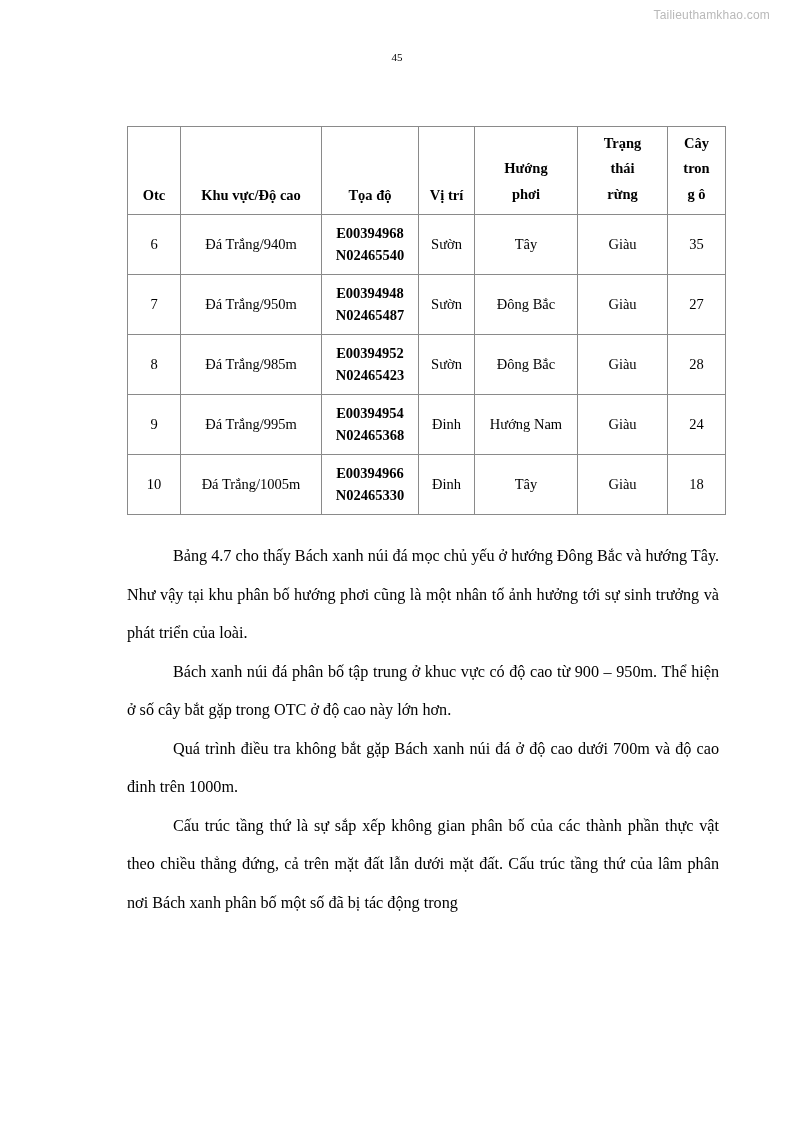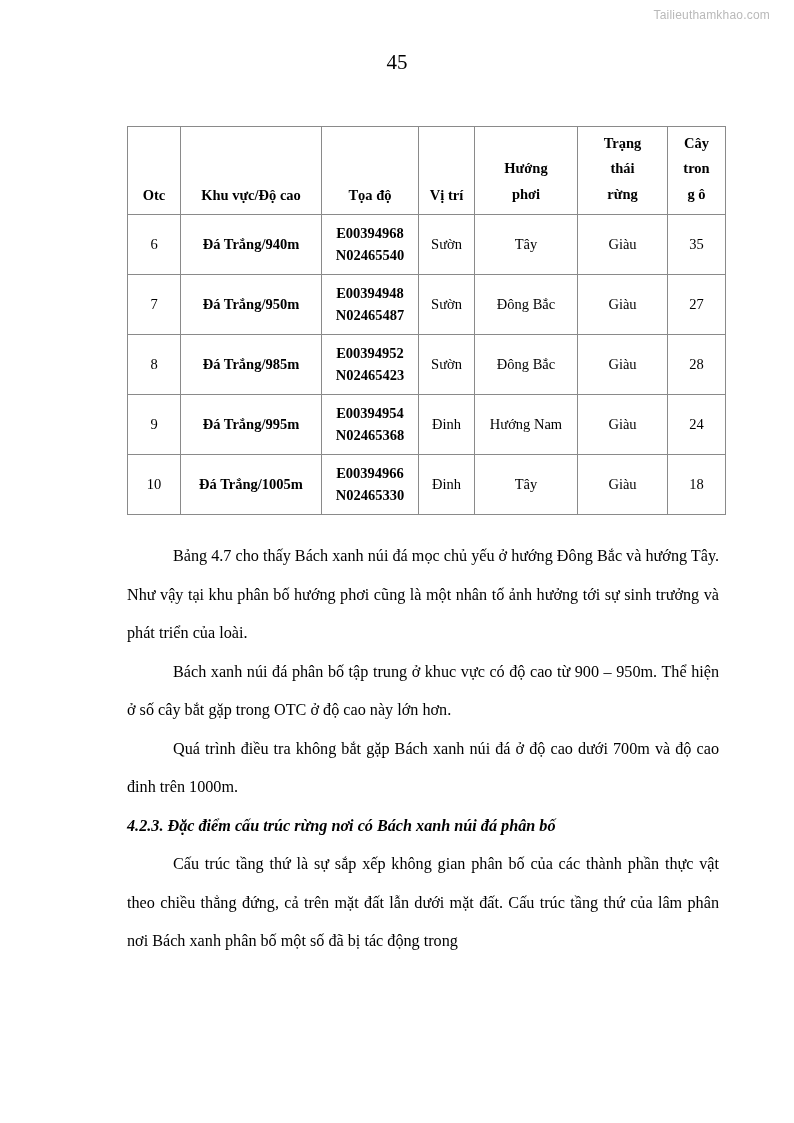--- a/index.html
+++ b/index.html
@@ -38,21 +38,21 @@
     white-space: nowrap;
   }
 
   
   .page-number {
     position: absolute;
     top: 52px;
     left: 0;
     width: 794px;
     text-align: center;
-    font-size: 21px;
+    font-size: 11px;
     line-height: 1;
   }
 
   
   .content {
     position: absolute;
     left: 127px;
     top: 126px;
     width: 592px;
   }
@@ -96,21 +96,21 @@
     height: 60px;
     padding: 2px 3px;
     box-sizing: border-box;
   }
   table.data-table tbody tr.continuation-row td {
     height: 54px;
     vertical-align: top;
     padding-top: 4px;
   }
   td.c-otc    { font-weight: normal; }
-  td.c-area   { font-weight: bold; margin-left: 6px; }
+  td.c-area   { font-weight: normal; margin-left: 6px; }
   td.c-coord  { font-weight: bold; line-height: 1.85; }
   td.c-pos, td.c-aspect, td.c-state, td.c-trees { font-weight: normal; }
 
   .coord-line { display: block; white-space: nowrap; }
 
   
   .body-text {
     margin-top: 22px;
   }
   p.para {
@@ -235,18 +235,17 @@
           <td class="c-trees">18</td>
         </tr>
 
       </tbody>
     </table>
 
     <div class="body-text">
       <p class="para">Bảng 4.7 cho thấy Bách xanh núi đá mọc chủ yếu ở hướng Đông Bắc và hướng Tây. Như vậy tại khu phân bố hướng phơi cũng là một nhân tố ảnh hưởng tới sự sinh trưởng và phát triển của loài.</p>
       <p class="para">Bách xanh núi đá phân bố tập trung ở khuc vực có độ cao từ 900 – 950m. Thể hiện ở số cây bắt gặp trong OTC ở độ cao này lớn hơn.</p>
       <p class="para">Quá trình điều tra không bắt gặp Bách xanh núi đá ở độ cao dưới 700m và độ cao đinh trên 1000m.</p>
-      <h3 class="section-heading">4.2.3. Đặc điểm cấu trúc rừng nơi có Bách xanh núi đá phân bố</h3>
       <p class="para">Cấu trúc tầng thứ là sự sắp xếp không gian phân bố của các thành phần thực vật theo chiều thẳng đứng, cả trên mặt đất lẫn dưới mặt đất. Cấu trúc tầng thứ của lâm phân nơi Bách xanh phân bố một số đã bị tác động trong</p>
     </div>
 
   </div>
 </div>
 
 </body></html>

